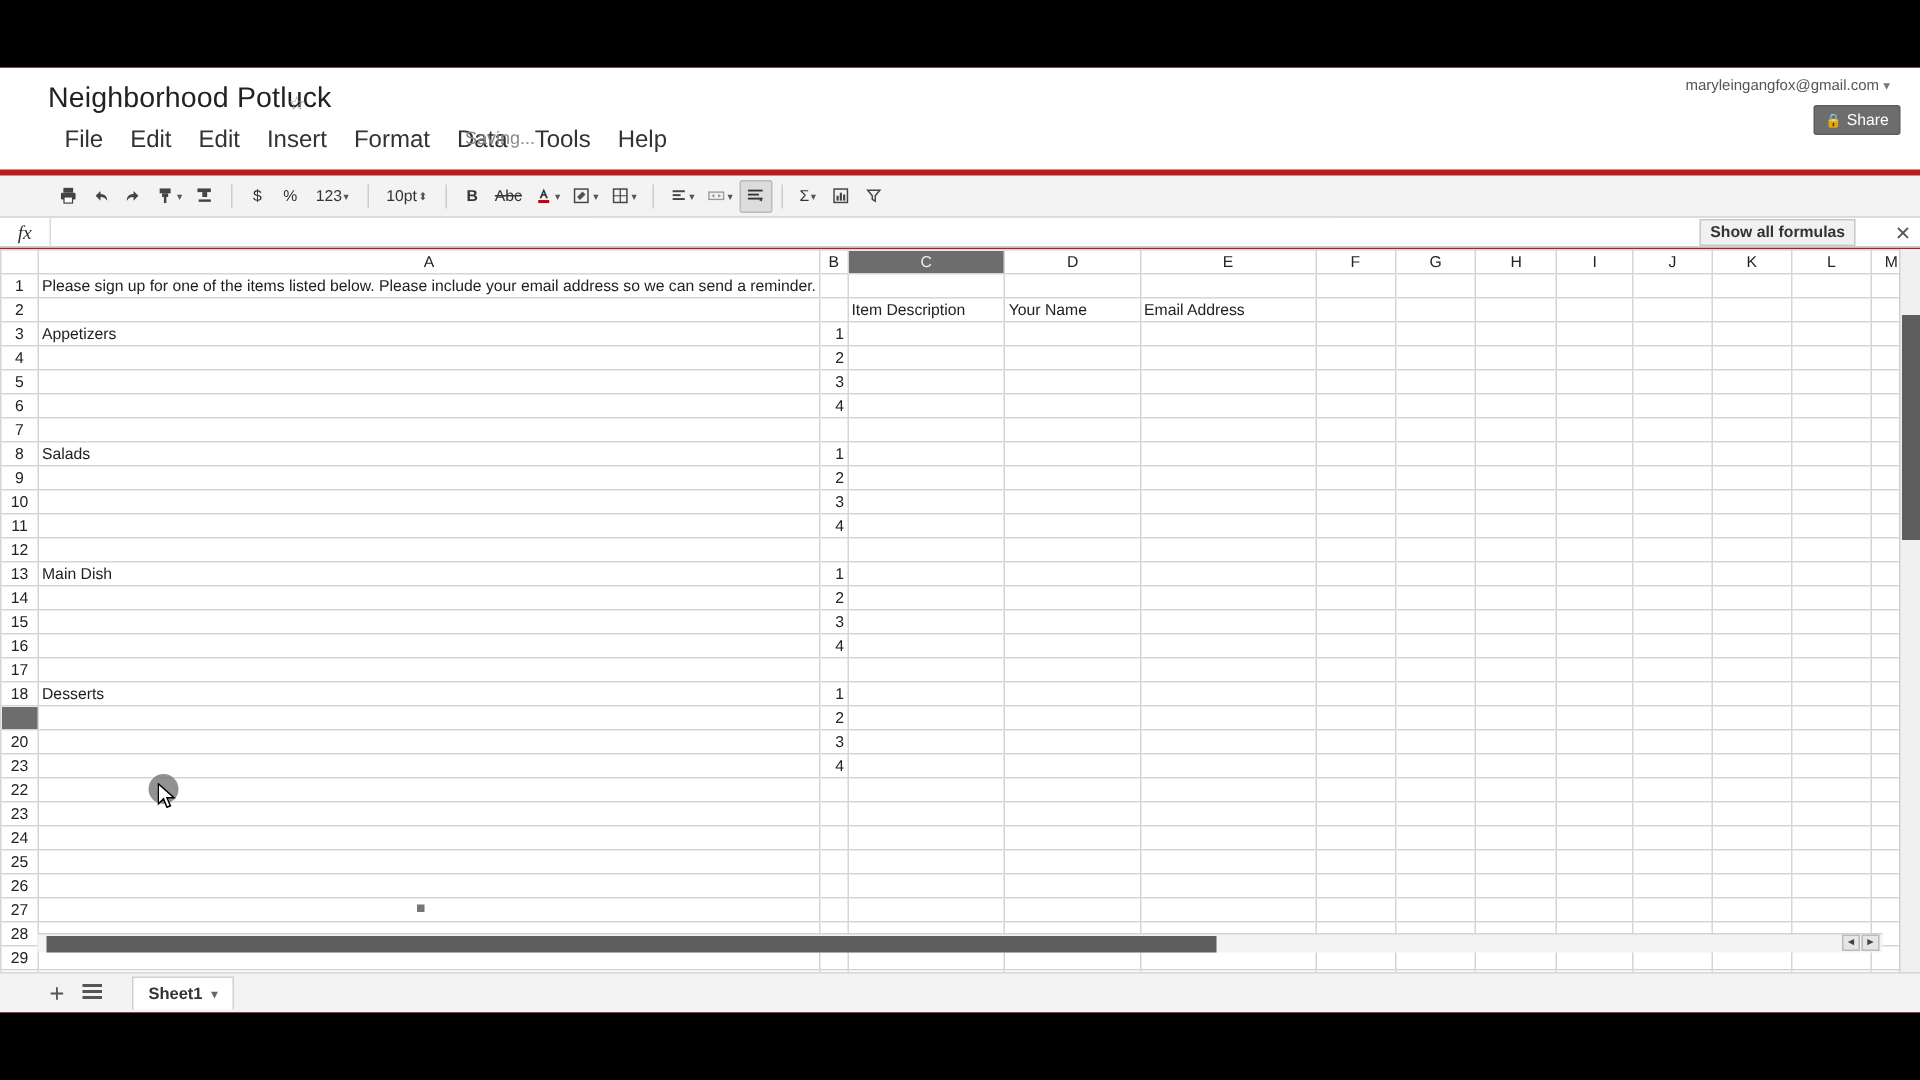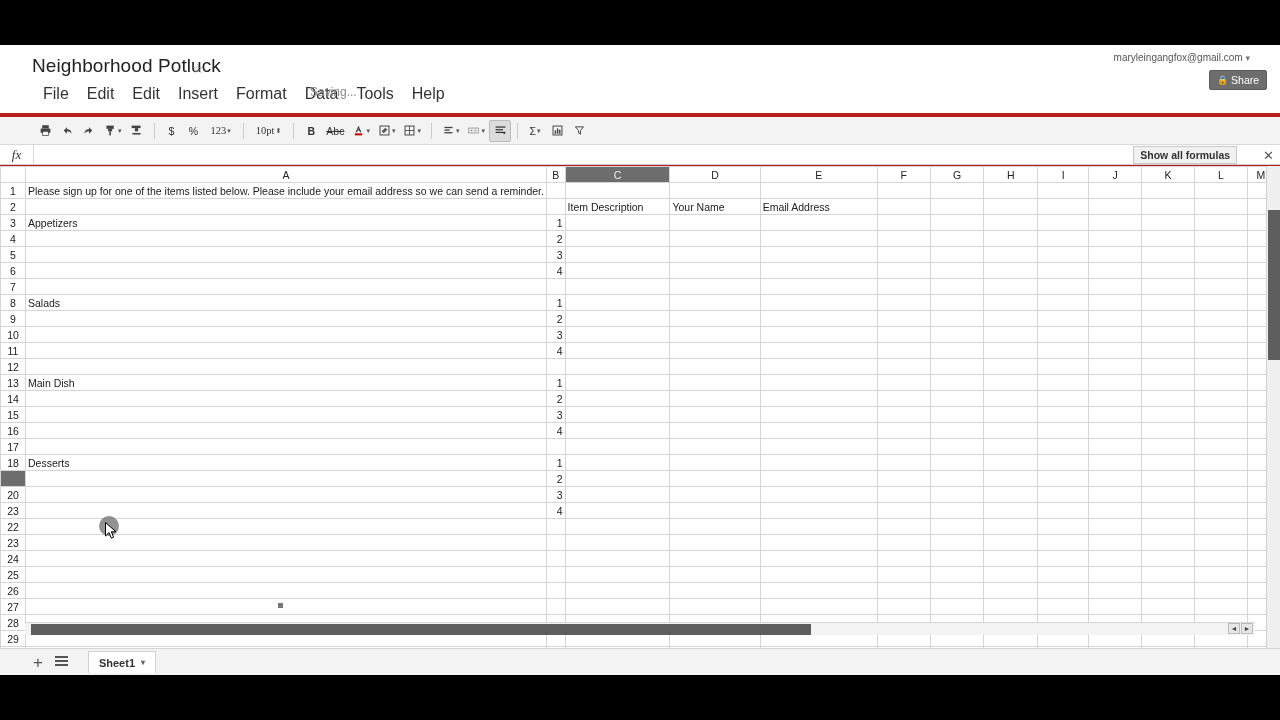--- a/index.html
+++ b/index.html
@@ -30,21 +30,21 @@
   .menubar { position: absolute; left: 34px; top: 38px; display: flex; gap: 0px; }
   .menu-item {
     font-size: 16px; color: #333; padding: 2px 9px; cursor: pointer;
     border-radius: 2px;
   }
   .saving-status {
     position: absolute; left: 310px; top: 40px;
     font-size: 12px; color: #8a8a8a;
   }
   .account-email {
-    position: absolute; right: 30px; top: 7px;
+    position: absolute; right: 20px; top: 7px;
     font-size: 10px; color: #555;
   }
   .account-caret { color:#777; font-size: 9px; }
   .share-btn {
     position: absolute; right: 13px; top: 25px;
     width: 58px; height: 20px;
     background: #6d6d6d; color: #fff;
     border: 1px solid #5d5d5d; border-radius: 2px;
     font-size: 10.5px;
     display: flex; align-items: center; justify-content: center; gap: 3px;
@@ -75,21 +75,21 @@
   .tb {
     height: 22px; min-width: 22px;
     display: flex; align-items: center; justify-content: center;
     font-size: 11px; color: #333; cursor: pointer;
     border: 1px solid transparent; border-radius: 2px;
     padding: 0 3px;
   }
   .tb.active { background: #dcdcdc; border-color:#bbb; }
   .tb-caret { font-size: 7px; color:#555; margin-left: 1px; }
   .tb-sep { width: 1px; height: 16px; background: #ccc; margin: 0 6px; }
-  .tb-wide { padding: 0 5px; font-family: Liberation Serif, serif; }
+  .tb-wide { padding: 0 5px; }
   .tb-txt { font-size: 10.5px; }
 
   
   .formulabar {
     position: absolute; left: 0; top: 100px;
     width: 1280px; height: 20px;
     background: #fff; border-bottom: 1px solid #d0d0d0;
     display: flex; align-items: center;
   }
   .fx-box {

